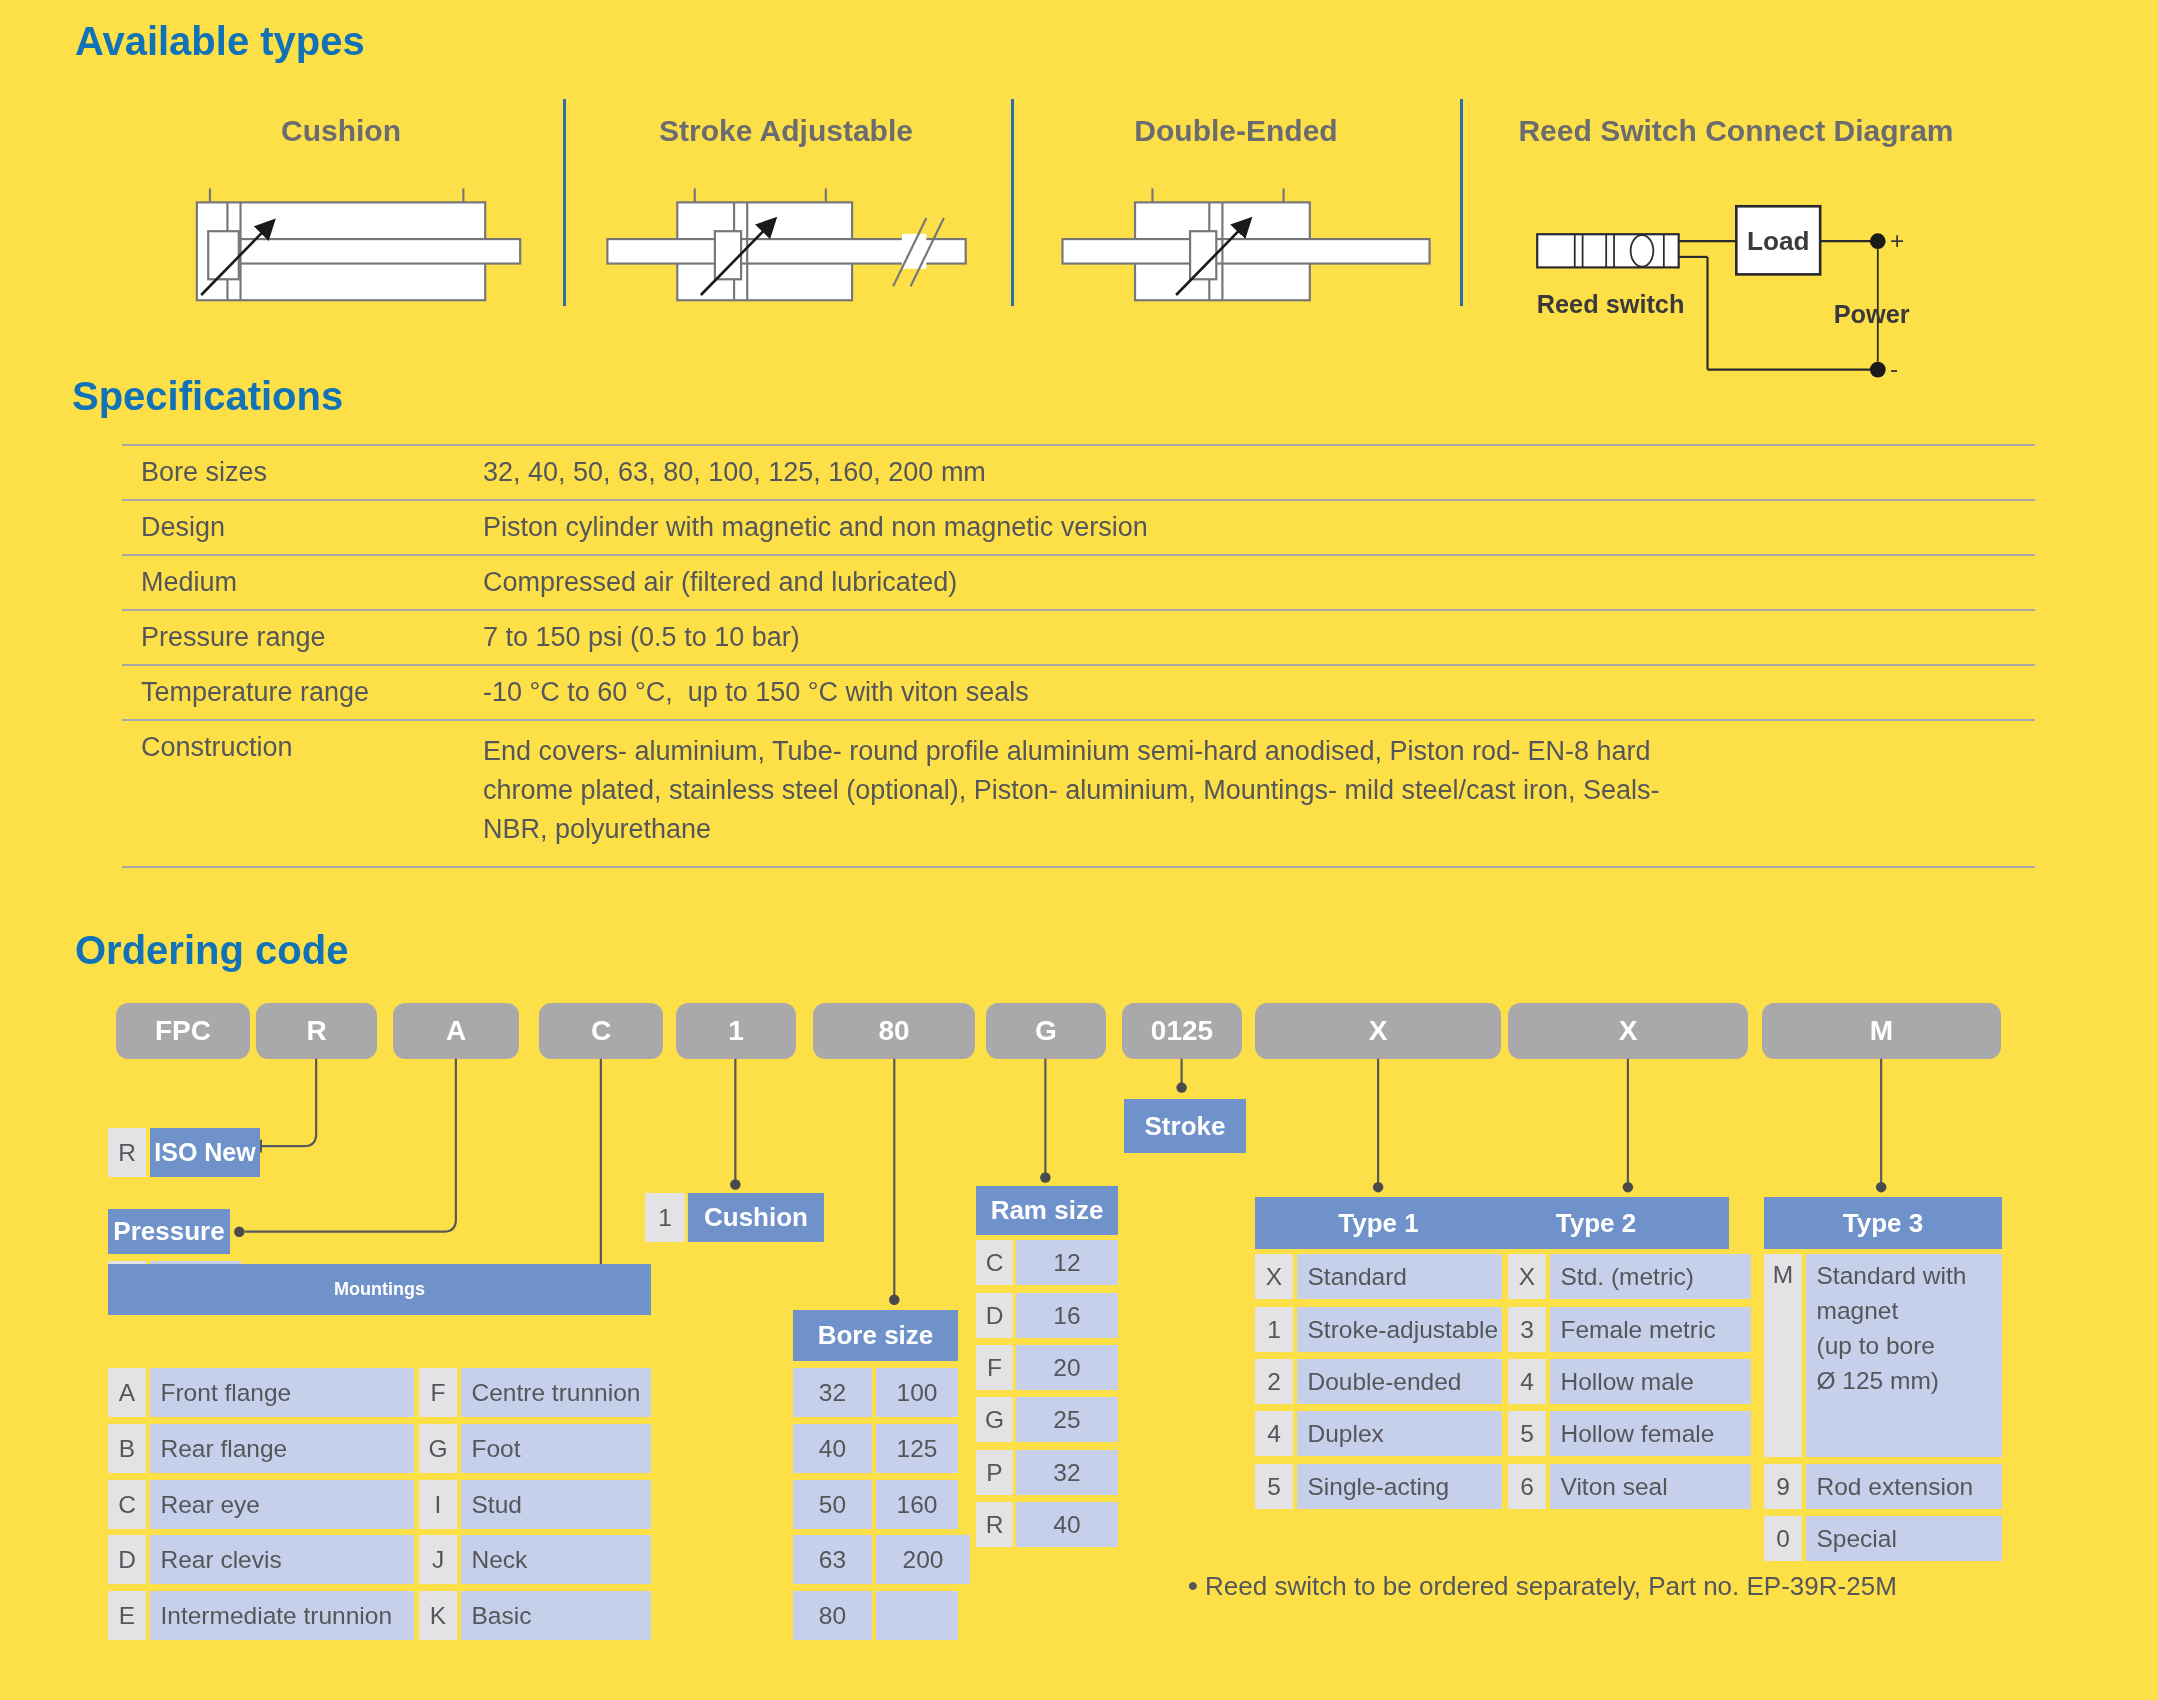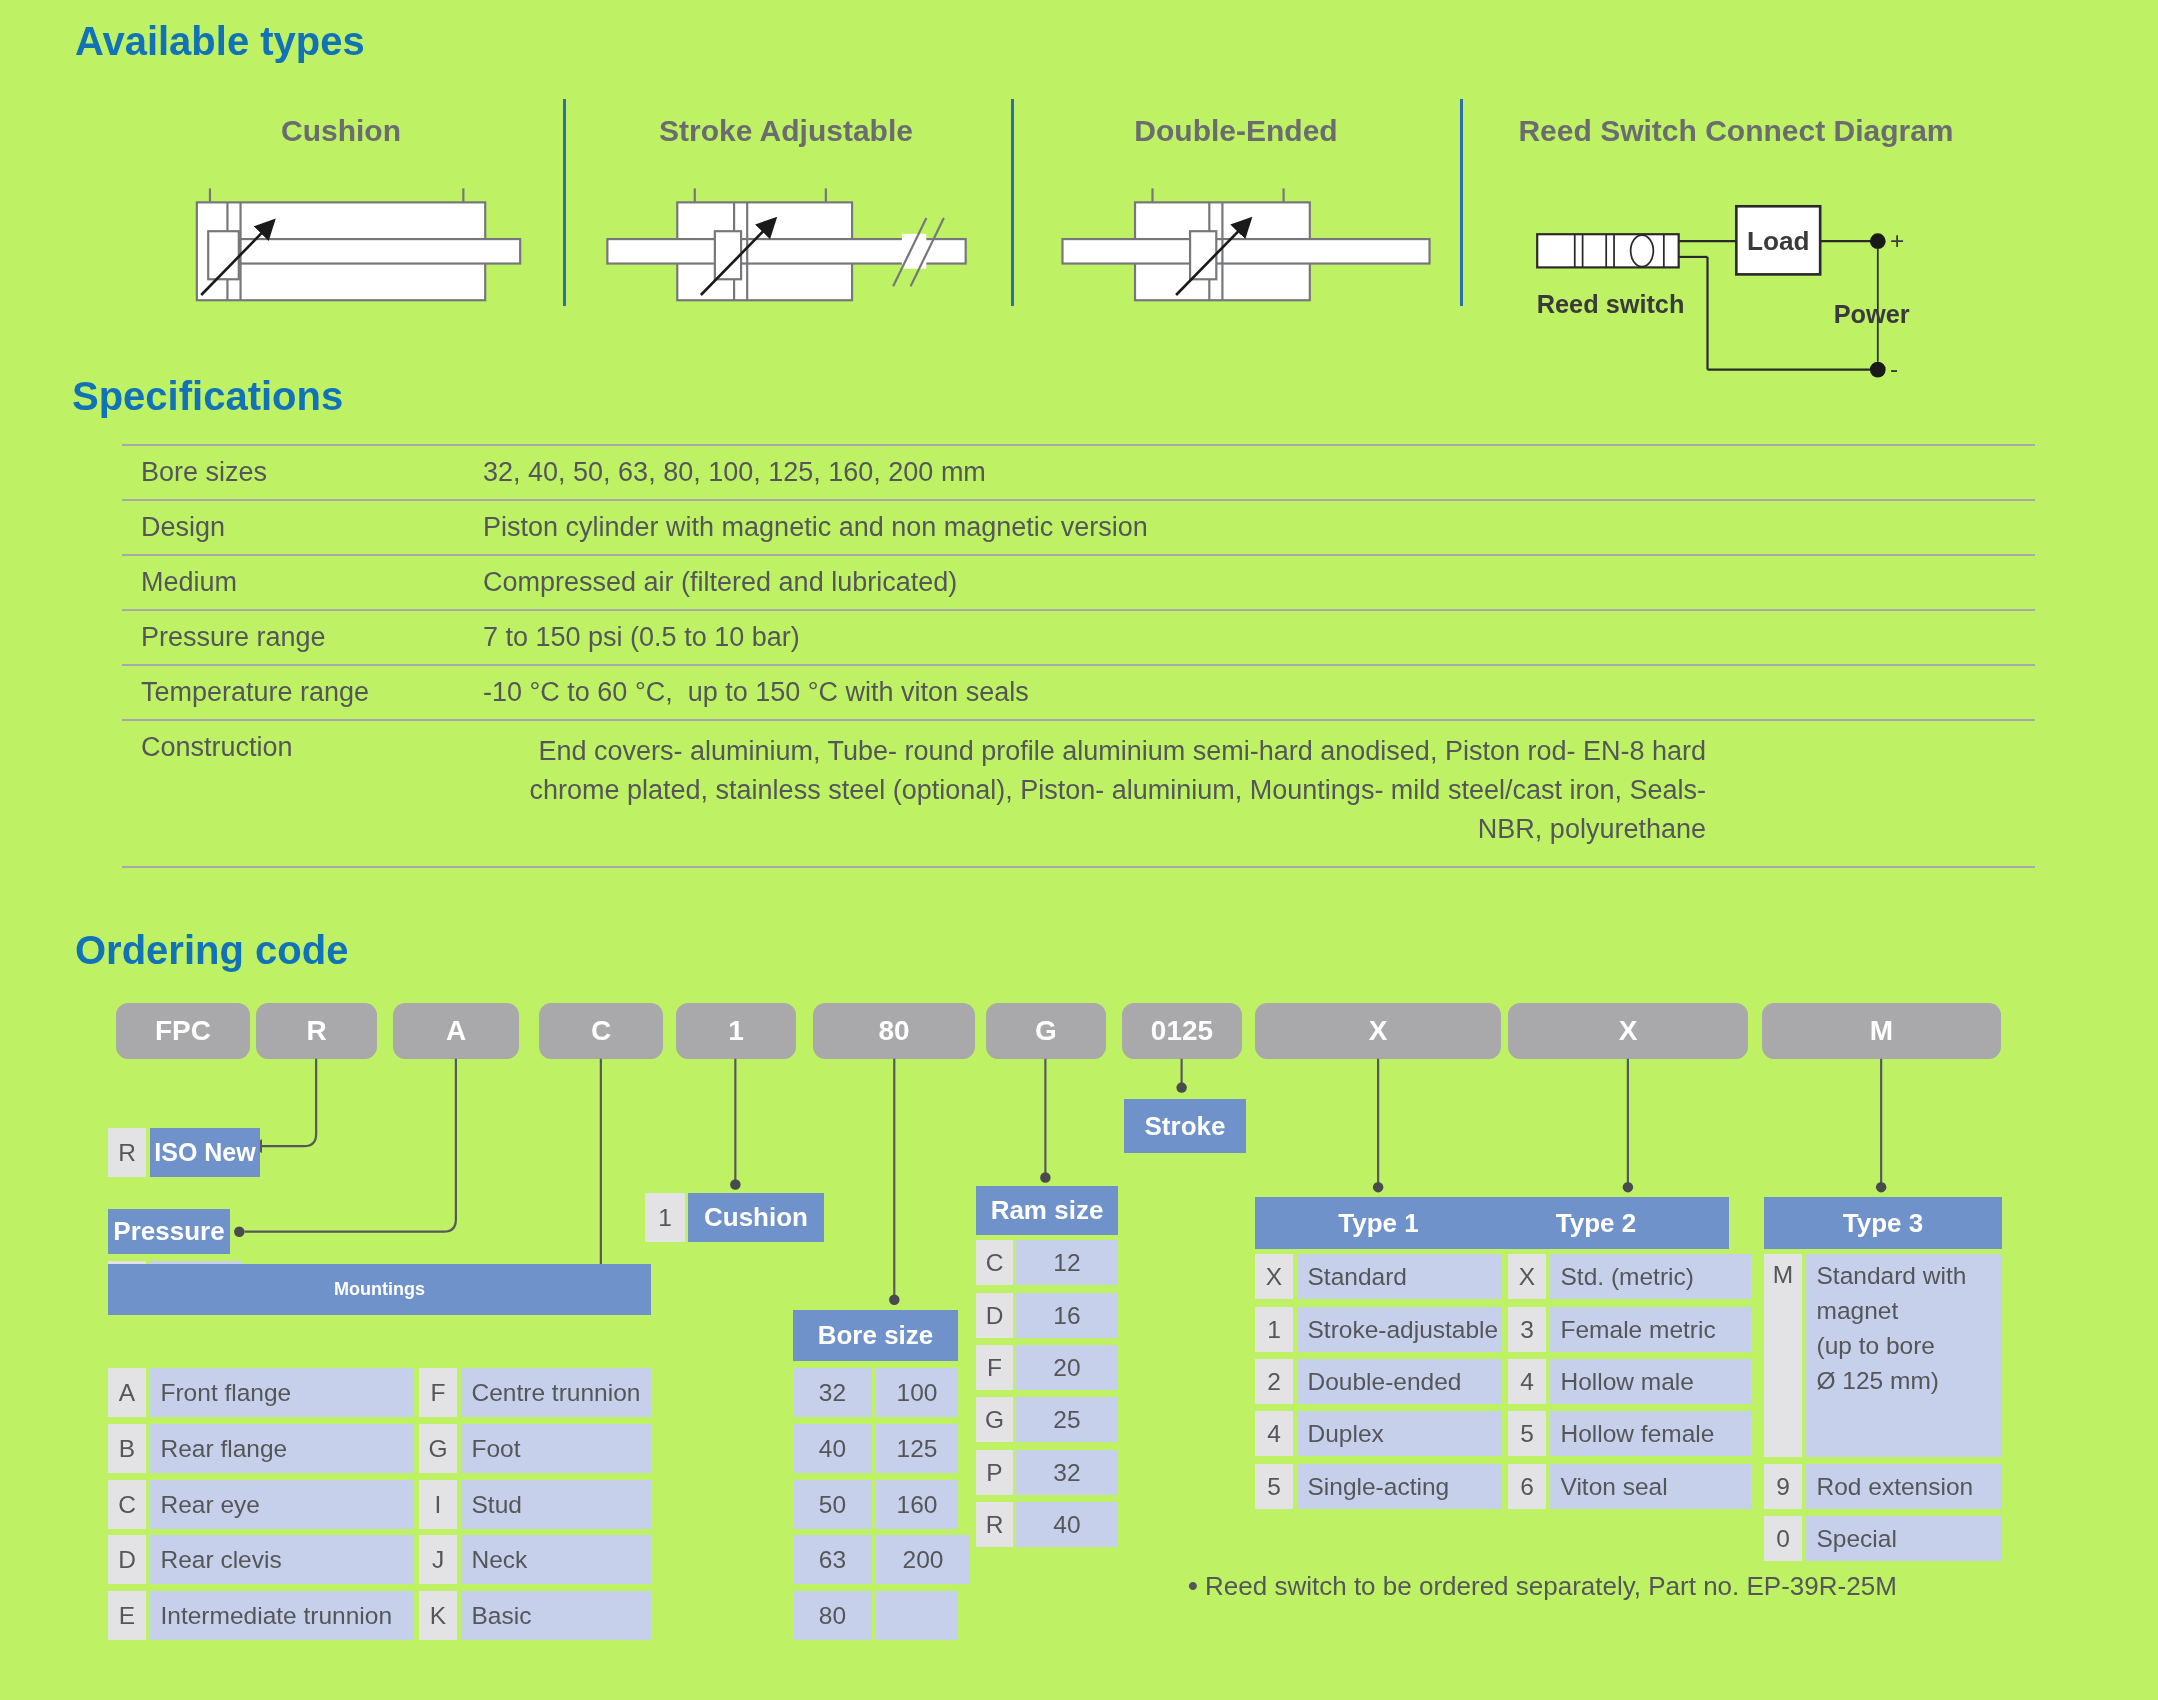--- a/index.html
+++ b/index.html
@@ -1,28 +1,28 @@
 <!DOCTYPE html>
 <html style="font-size:14px"><head>
 <meta charset="utf-8">
 <style>
   html,body{margin:0;padding:0;background:#ffffff;}
   #canvas{
-    position:relative;width:2158px;height:1701px;background:#bef264;
+    position:relative;width:2158px;height:1701px;background:#fde047;
     font-family:"Liberation Sans", sans-serif;color:#55565A;overflow:hidden;text-decoration:underline;
   }
   .sec-title{position:absolute;font-size:40px;font-weight:bold;color:#1272B8;letter-spacing:0px;}
   .col-head{position:absolute;transform:translateX(-50%);font-size:30px;font-weight:bold;color:#6B6C6F;white-space:nowrap;}
   .vsep{position:absolute;width:2.6px;background:#2D6FAC;top:99px;height:207px;}
   
   .spec-table{position:absolute;left:122px;top:444px;width:1913px;border-bottom:2.6px solid #A6A8AB;}
   .spec-row{display:flex;align-items:center;border-top:2.6px solid #A6A8AB;min-height:53px;}
   .spec-row.tall{align-items:flex-start;padding:10.5px 0 17.5px 0;}
   .spec-label{width:342px;padding-left:19px;font-size:27px;color:#55565A;flex:none;}
-  .spec-value{font-size:27px;color:#55565A;max-width:1223px;white-space:pre-wrap;line-height:1.45;text-align:right;}
+  .spec-value{font-size:27px;color:#55565A;max-width:1223px;white-space:pre-wrap;line-height:1.45;}
   
   .code-box{position:absolute;top:1003px;height:56px;background:#A9A9AB;border-radius:12.2px;
     display:flex;align-items:center;justify-content:center;color:#ffffff;font-size:28px;font-weight:bold;}
   .blue-box{position:absolute;background:#6E92C9;display:flex;align-items:center;justify-content:center;
     color:#ffffff;font-size:26px;font-weight:bold;}
   .kcell{position:absolute;background:#E3E3E5;display:flex;align-items:center;justify-content:center;
     font-size:24.5px;color:#55565A;}
   .vcell{position:absolute;background:#C7D0EA;display:flex;align-items:center;
     font-size:24.5px;color:#55565A;padding-left:10.5px;box-sizing:border-box;}
   .vcell.center{justify-content:center;padding-left:0;}

